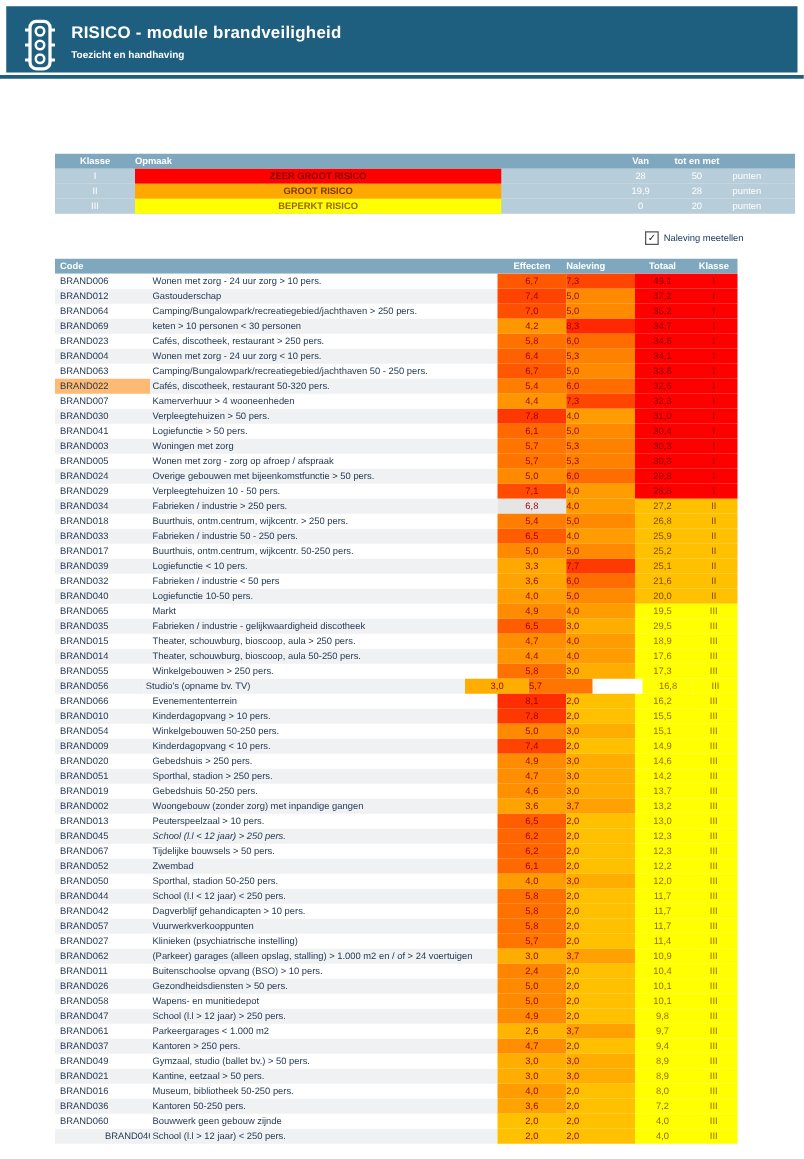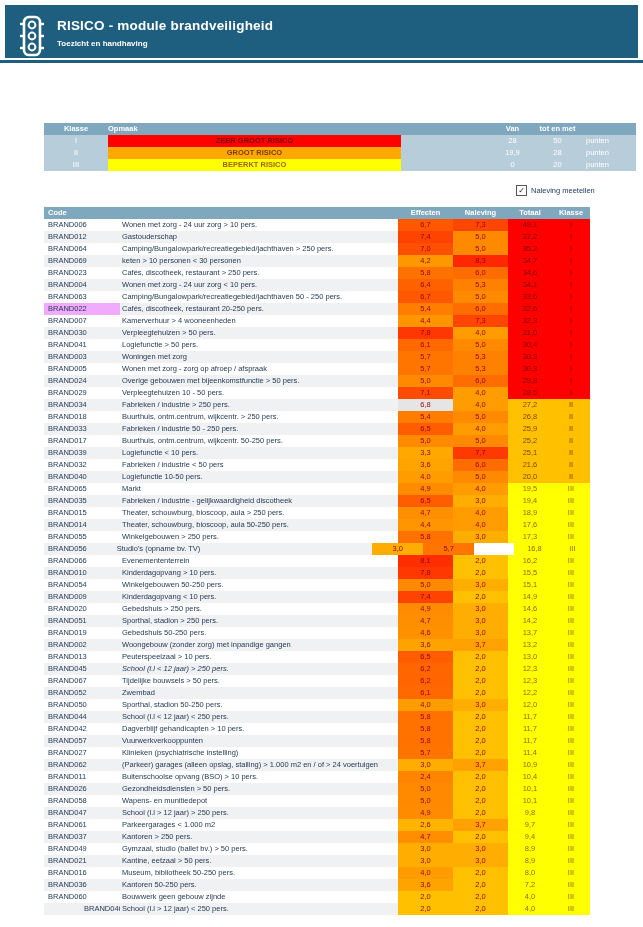--- a/index.html
+++ b/index.html
@@ -33,21 +33,21 @@
   .chklabel{font-size:7.5px;color:#17375e;}
 
   
   .rtable{left:44px;top:207px;width:546px;font-size:7.5px;}
   .thead{display:flex;height:12px;line-height:12px;background:#7fa8bf;color:#ffffff;font-weight:bold;}
   .trow{display:flex;height:12px;line-height:12px;background:#ffffff;}
   .c{box-sizing:border-box;overflow:hidden;white-space:nowrap;}
   .col-code{width:76px;padding-left:4px;}
   .col-desc{width:278px;padding-left:2px;}
   .col-eff{width:55px;text-align:center;}
-  .col-nal{width:55px;text-align:center;}
+  .col-nal{width:55px;}
   .col-tot{width:44px;text-align:center;}
   .col-kl {width:38px;text-align:center;}
   .trow .col-code{color:#1f3550;}
   .trow .col-desc{color:#1f3550;}
 </style>
 </head>
 <body>
 
 <div class="abs header-bar">
   <svg class="abs logo" viewBox="0 0 26 42">
@@ -167,22 +167,22 @@
   </div>
       <div class="trow">
     <div class="c col-code">BRAND063</div>
     <div class="c col-desc">Camping/Bungalowpark/recreatiegebied/jachthaven 50 - 250 pers.</div>
     <div class="c col-eff" style="background: rgb(255, 88, 0); color: rgb(156, 0, 6);">6,7</div>
     <div class="c col-nal" style="background: rgb(255, 138, 0); color: rgb(156, 0, 6);">5,0</div>
     <div class="c col-tot" style="background: rgb(255, 0, 0); color: rgb(127, 0, 0);">33,6</div>
     <div class="c col-kl" style="background: rgb(255, 0, 0); color: rgb(127, 0, 0);">I</div>
   </div>
       <div class="trow">
-    <div class="c col-code" style="background: #f0abfc;">BRAND022</div>
-    <div class="c col-desc" style="background: rgb(239, 241, 243);">Cafés, discotheek, restaurant 20-250 pers.</div>
+    <div class="c col-code" style="background: #fdba74;">BRAND022</div>
+    <div class="c col-desc" style="background: rgb(239, 241, 243);">Cafés, discotheek, restaurant 50-320 pers.</div>
     <div class="c col-eff" style="background: rgb(255, 126, 0); color: rgb(156, 0, 6);">5,4</div>
     <div class="c col-nal" style="background: rgb(255, 108, 0); color: rgb(156, 0, 6);">6,0</div>
     <div class="c col-tot" style="background: rgb(255, 0, 0); color: rgb(127, 0, 0);">32,6</div>
     <div class="c col-kl" style="background: rgb(255, 0, 0); color: rgb(127, 0, 0);">I</div>
   </div>
       <div class="trow">
     <div class="c col-code">BRAND007</div>
     <div class="c col-desc">Kamerverhuur &gt; 4 wooneenheden</div>
     <div class="c col-eff" style="background: rgb(255, 149, 0); color: rgb(156, 0, 6);">4,4</div>
     <div class="c col-nal" style="background: rgb(255, 70, 0); color: rgb(156, 0, 6);">7,3</div>
@@ -299,21 +299,21 @@
     <div class="c col-eff" style="background: rgb(255, 140, 0); color: rgb(156, 0, 6);">4,9</div>
     <div class="c col-nal" style="background: rgb(255, 156, 0); color: rgb(156, 0, 6);">4,0</div>
     <div class="c col-tot" style="background: rgb(255, 255, 0); color: rgb(156, 101, 0);">19,5</div>
     <div class="c col-kl" style="background: rgb(255, 255, 0); color: rgb(156, 101, 0);">III</div>
   </div>
       <div class="trow">
     <div class="c col-code" style="background: rgb(239, 241, 243);">BRAND035</div>
     <div class="c col-desc" style="background: rgb(239, 241, 243);">Fabrieken / industrie - gelijkwaardigheid discotheek</div>
     <div class="c col-eff" style="background: rgb(255, 93, 0); color: rgb(156, 0, 6);">6,5</div>
     <div class="c col-nal" style="background: rgb(255, 174, 0); color: rgb(156, 0, 6);">3,0</div>
-    <div class="c col-tot" style="background: rgb(255, 255, 0); color: rgb(156, 101, 0);">19,4</div>
+    <div class="c col-tot" style="background: rgb(255, 255, 0); color: rgb(156, 101, 0);">29,5</div>
     <div class="c col-kl" style="background: rgb(255, 255, 0); color: rgb(156, 101, 0);">III</div>
   </div>
       <div class="trow">
     <div class="c col-code">BRAND015</div>
     <div class="c col-desc">Theater, schouwburg, bioscoop, aula &gt; 250 pers.</div>
     <div class="c col-eff" style="background: rgb(255, 143, 0); color: rgb(156, 0, 6);">4,7</div>
     <div class="c col-nal" style="background: rgb(255, 156, 0); color: rgb(156, 0, 6);">4,0</div>
     <div class="c col-tot" style="background: rgb(255, 255, 0); color: rgb(156, 101, 0);">18,9</div>
     <div class="c col-kl" style="background: rgb(255, 255, 0); color: rgb(156, 101, 0);">III</div>
   </div>

